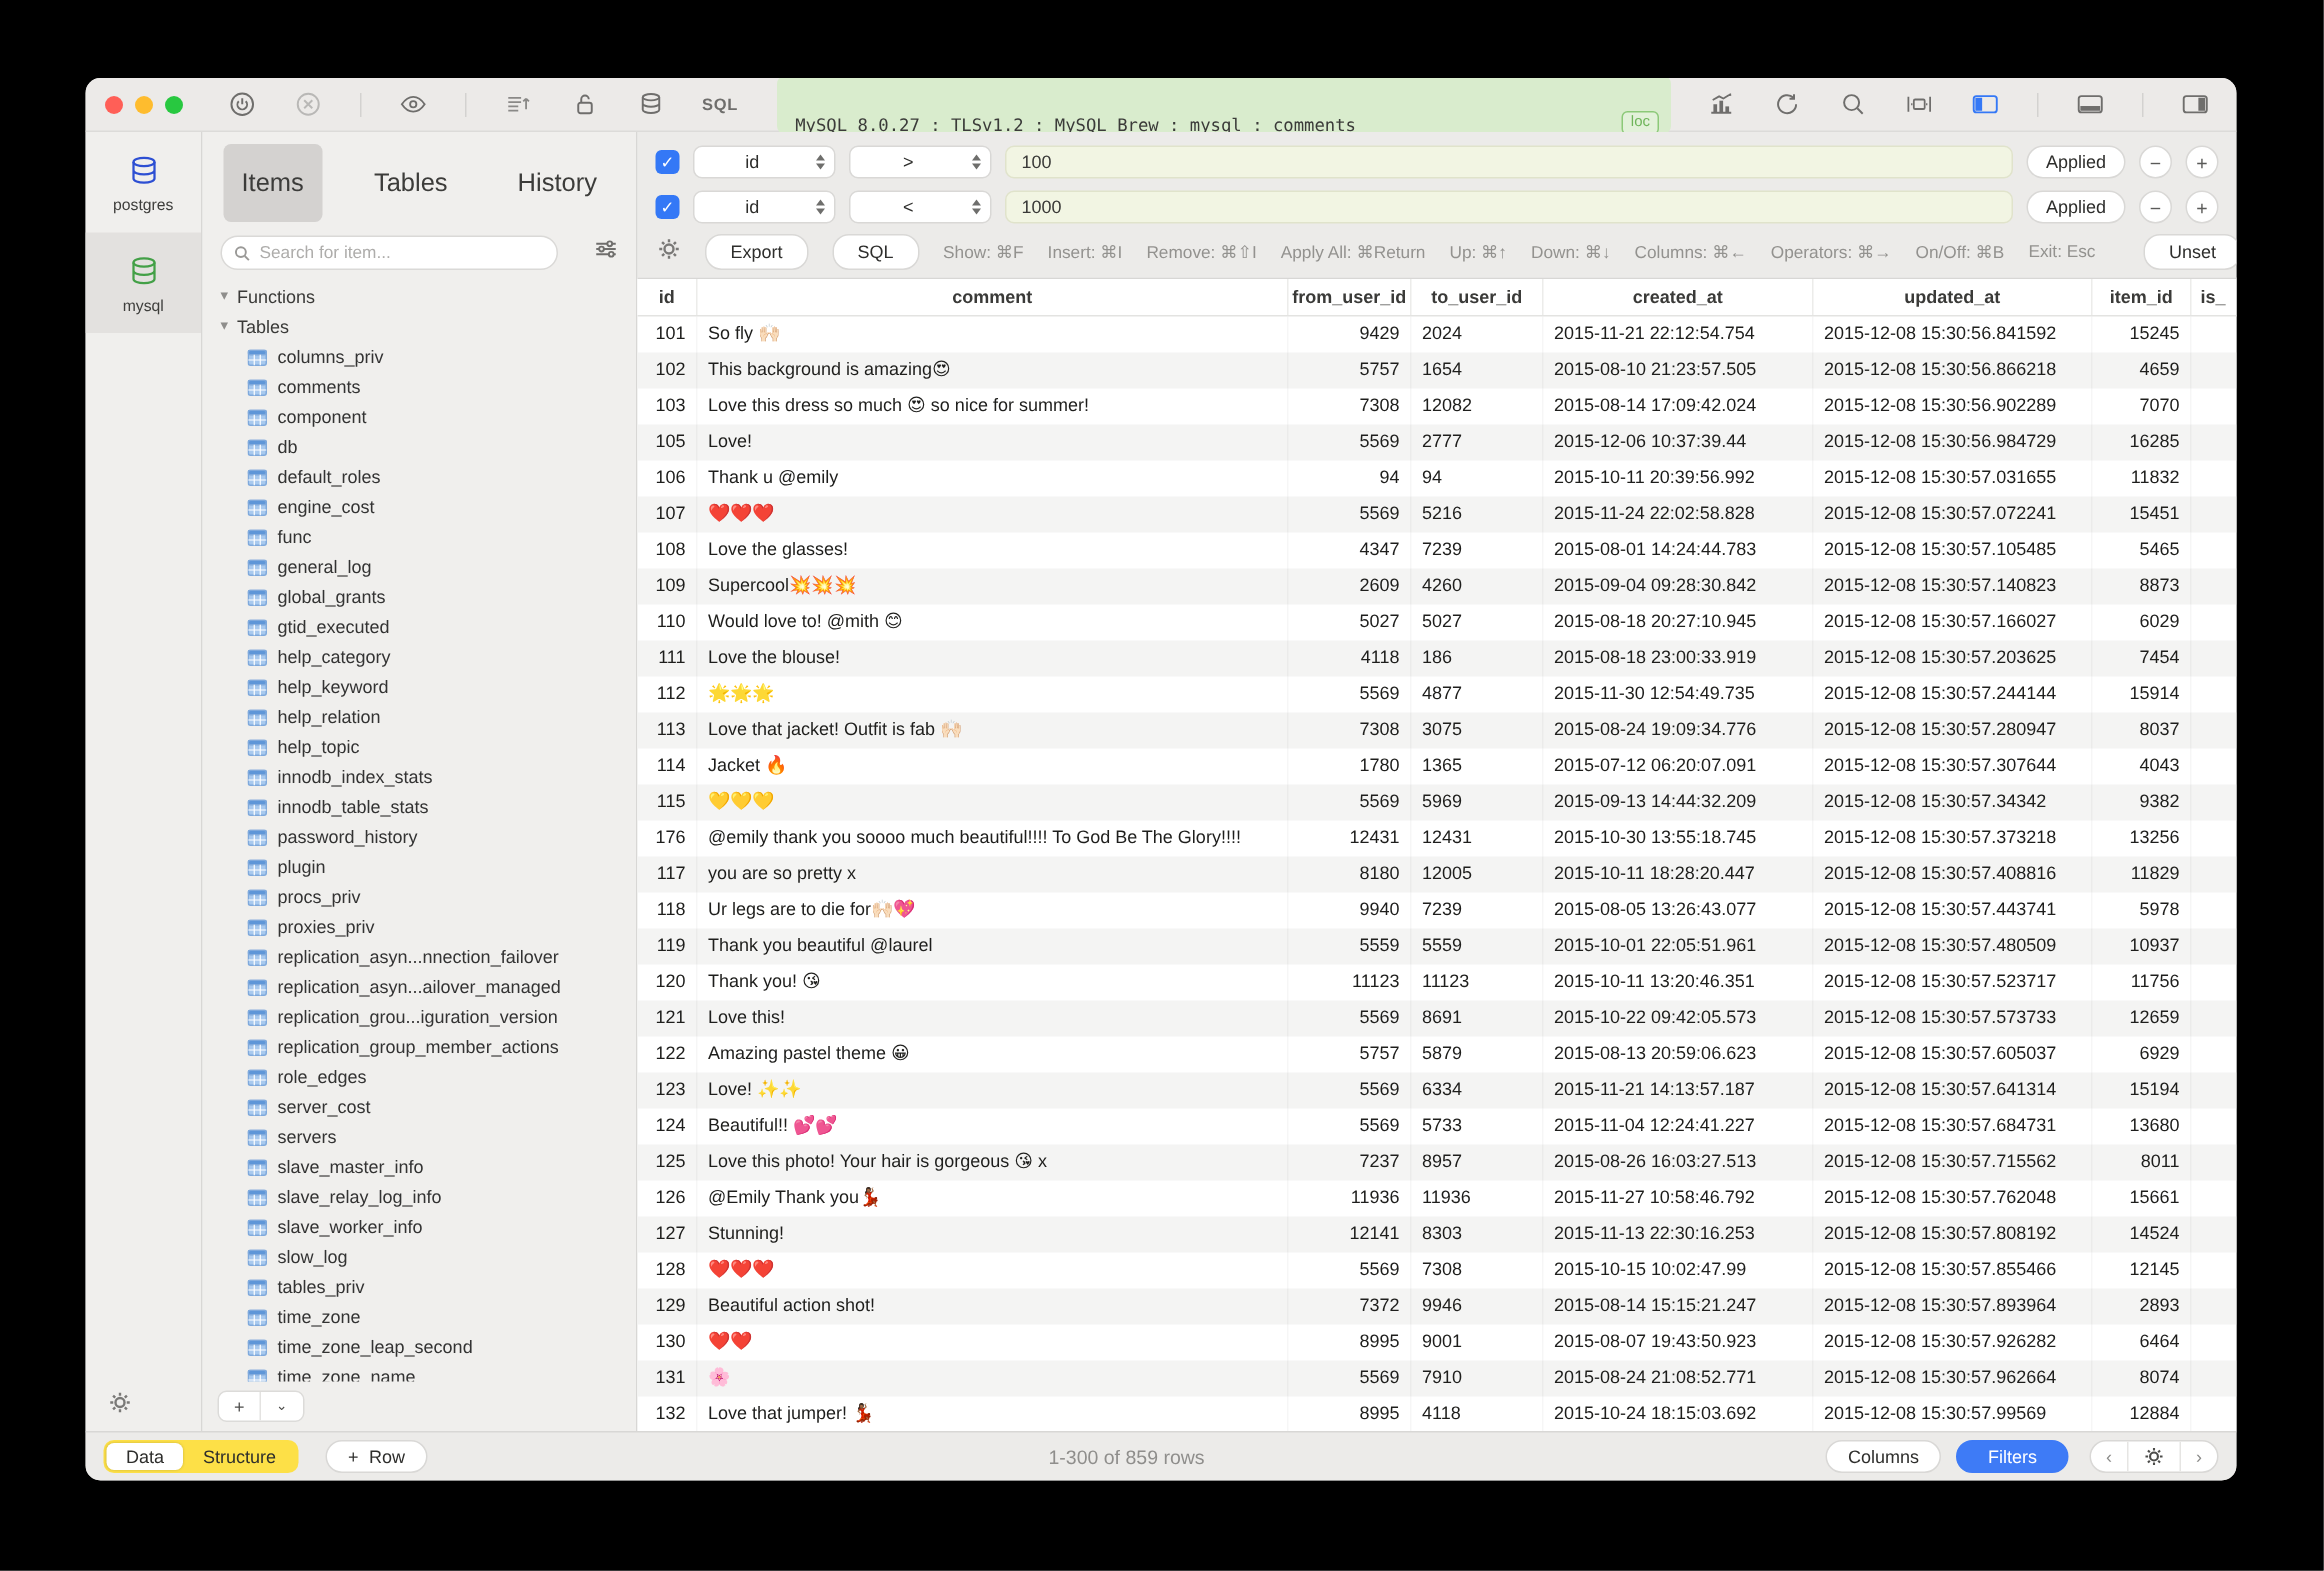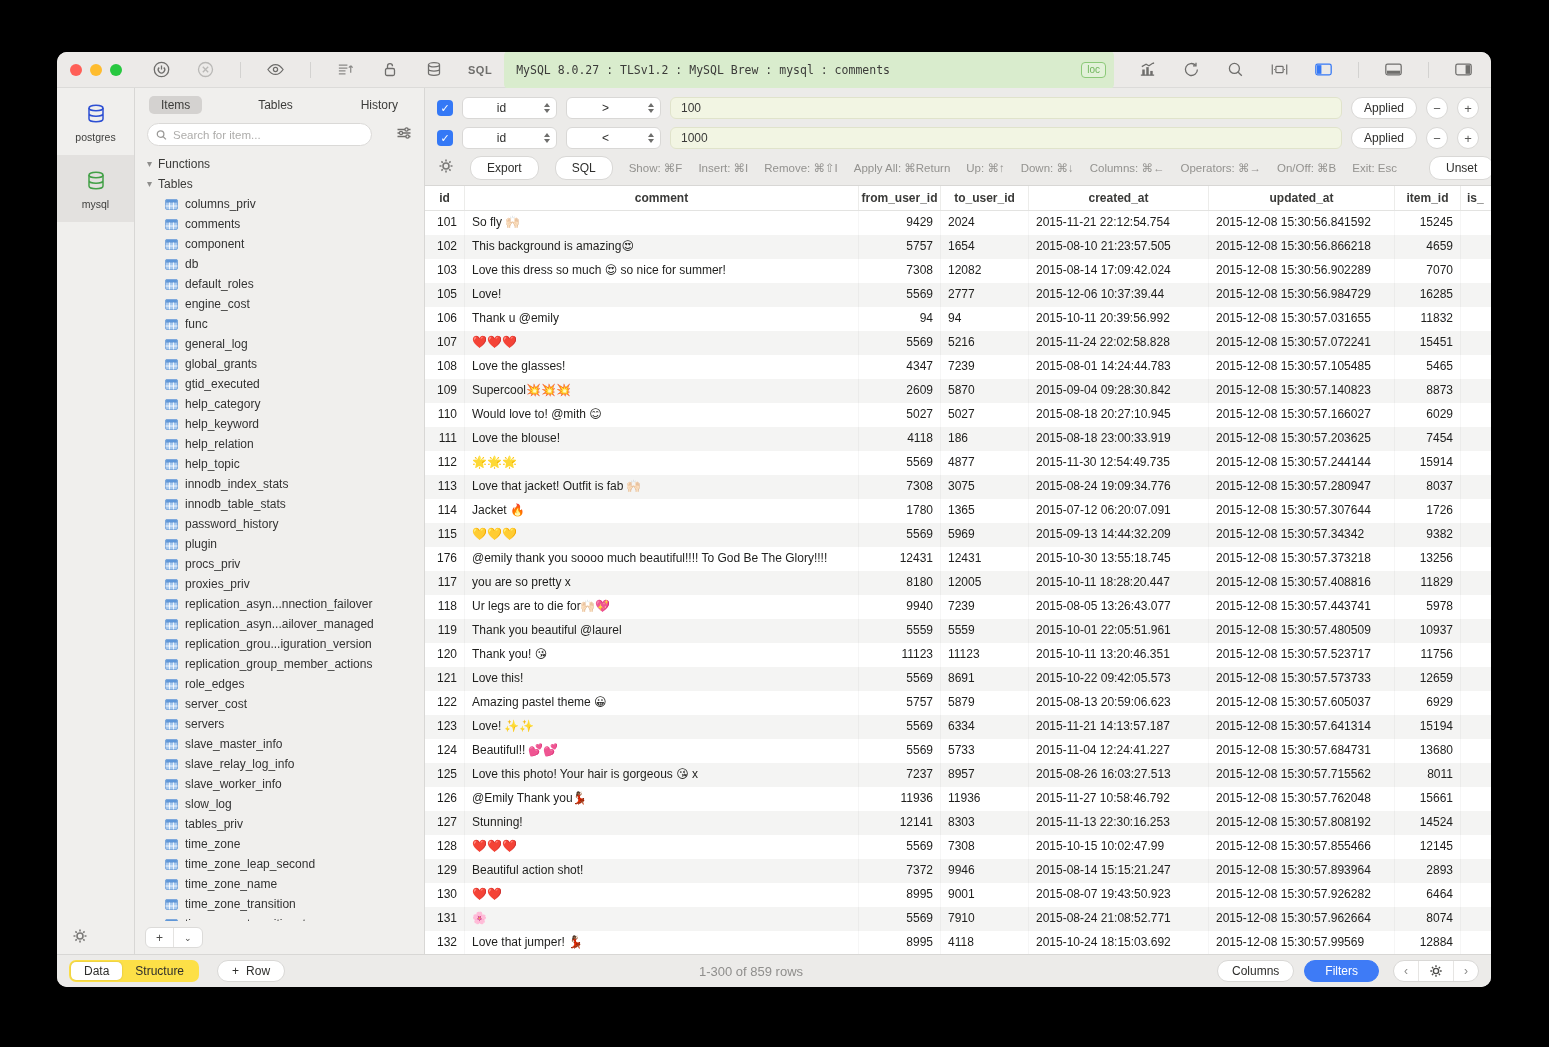--- a/index.html
+++ b/index.html
@@ -18,41 +18,41 @@
   .traffic{display:flex;gap:8px;margin-left:13px}
   .traffic span{width:12px;height:12px;border-radius:50%}
   .tl-red{background:#FF5F57}.tl-yellow{background:#FEBC2E}.tl-green{background:#28C840}
   .tb-group{display:flex;align-items:center;gap:25px}
   .tb-left{margin-left:30px}
   .tb-right{margin-left:24px;margin-right:18px}
   .tb-icon{width:19px;height:19px;display:flex;align-items:center;justify-content:center}
   .tb-icon svg{display:block}
   .tb-divider{width:1px;height:16px;background:#D3D2D0}
   .sql-label{font-size:11px;font-weight:700;color:#6F6E6C;letter-spacing:.5px}
-  .title-pill{flex:1;height:40px;margin-left:12px;background:var(--title-pill);border-radius:6px;
-    display:flex;align-items:center;padding:0 8px 0 12px;min-width:0}
+  .title-pill{flex:1;height:40px;margin-left:26px;background:var(--title-pill);border-radius:6px;
+    display:flex;align-items:flex-end;padding:0 8px 0 12px;min-width:0}
   .title-text{font-family:"DejaVu Sans Mono",monospace;font-size:11.5px;color:#3B3B39;white-space:nowrap;
     overflow:hidden;text-overflow:ellipsis;flex:1}
   .loc-badge{font-size:10px;color:var(--loc);border:1px solid #8CC979;border-radius:4px;padding:0 5px;
     line-height:14px;background:rgba(255,255,255,.25)}
 
   
   .content{flex:1;display:flex;min-height:0}
   .rail{width:78px;flex:0 0 78px;background:var(--side-bg);border-right:1px solid var(--border);
     display:flex;flex-direction:column;align-items:stretch}
   .rail-item{display:flex;flex-direction:column;align-items:center;gap:5px;padding:14px 0 12px;cursor:default}
   .rail-item.selected{background:#E3E1DF}
   .rail-label{font-size:10.5px;color:#3E3E3C}
   .rail-spacer{flex:1}
   .rail-footer{height:33px;display:flex;align-items:center;padding-left:15px}
 
   .sidebar{width:290px;flex:0 0 290px;background:var(--side-bg);border-right:1px solid var(--border);
     display:flex;flex-direction:column;min-height:0}
   .sb-tabs{display:flex;align-items:center;justify-content:space-between;padding:8px 14px 4px}
-  .sb-tab{font-size:12px;color:#3C3C3A;padding:2px 12px;border-radius:5px}
+  .sb-tab{font-size:17px;color:#3C3C3A;padding:16px 12px;border-radius:5px}
   .sb-tab.active{background:#D4D2D0}
   .sb-searchrow{display:flex;align-items:center;gap:24px;padding:5px 12px 6px}
   .sb-search{flex:1;display:flex;align-items:center;gap:6px;background:#FFF;border:1px solid #DAD9D7;
     border-radius:12px;height:23px;padding:0 8px}
   .sb-search input{border:none;outline:none;background:transparent;font-size:11.5px;color:#333;width:100%}
   .sb-search input::placeholder{color:#AEADAB}
   .sb-tree{flex:1;overflow:hidden;padding-top:2px}
   .sb-group{display:flex;align-items:center;gap:6px;height:20px;padding-left:12px;font-size:12px;color:#3A3A38}
   .chev{font-size:10px;color:#8E8D8B;transform:translateY(-1px)}
   .sb-item{display:flex;align-items:center;gap:7px;height:20px;padding-left:30px;font-size:12px;color:#333;
@@ -794,21 +794,21 @@
               <span class="cell c-left">2015-08-01 14:24:44.783</span>
               <span class="cell c-left">2015-12-08 15:30:57.105485</span>
               <span class="cell c-num">5465</span>
               <span class="cell"></span>
             </div>
 
             <div class="grid-row">
               <span class="cell c-num">109</span>
               <span class="cell c-left">Supercool💥💥💥</span>
               <span class="cell c-num">2609</span>
-              <span class="cell c-left">5870</span>
+              <span class="cell c-left">4260</span>
               <span class="cell c-left">2015-09-04 09:28:30.842</span>
               <span class="cell c-left">2015-12-08 15:30:57.140823</span>
               <span class="cell c-num">8873</span>
               <span class="cell"></span>
             </div>
 
             <div class="grid-row">
               <span class="cell c-num">110</span>
               <span class="cell c-left">Would love to! @mith 😊</span>
               <span class="cell c-num">5027</span>
@@ -852,21 +852,21 @@
               <span class="cell"></span>
             </div>
 
             <div class="grid-row">
               <span class="cell c-num">114</span>
               <span class="cell c-left">Jacket 🔥</span>
               <span class="cell c-num">1780</span>
               <span class="cell c-left">1365</span>
               <span class="cell c-left">2015-07-12 06:20:07.091</span>
               <span class="cell c-left">2015-12-08 15:30:57.307644</span>
-              <span class="cell c-num">1726</span>
+              <span class="cell c-num">4043</span>
               <span class="cell"></span>
             </div>
 
             <div class="grid-row">
               <span class="cell c-num">115</span>
               <span class="cell c-left">💛💛💛</span>
               <span class="cell c-num">5569</span>
               <span class="cell c-left">5969</span>
               <span class="cell c-left">2015-09-13 14:44:32.209</span>
               <span class="cell c-left">2015-12-08 15:30:57.34342</span>

